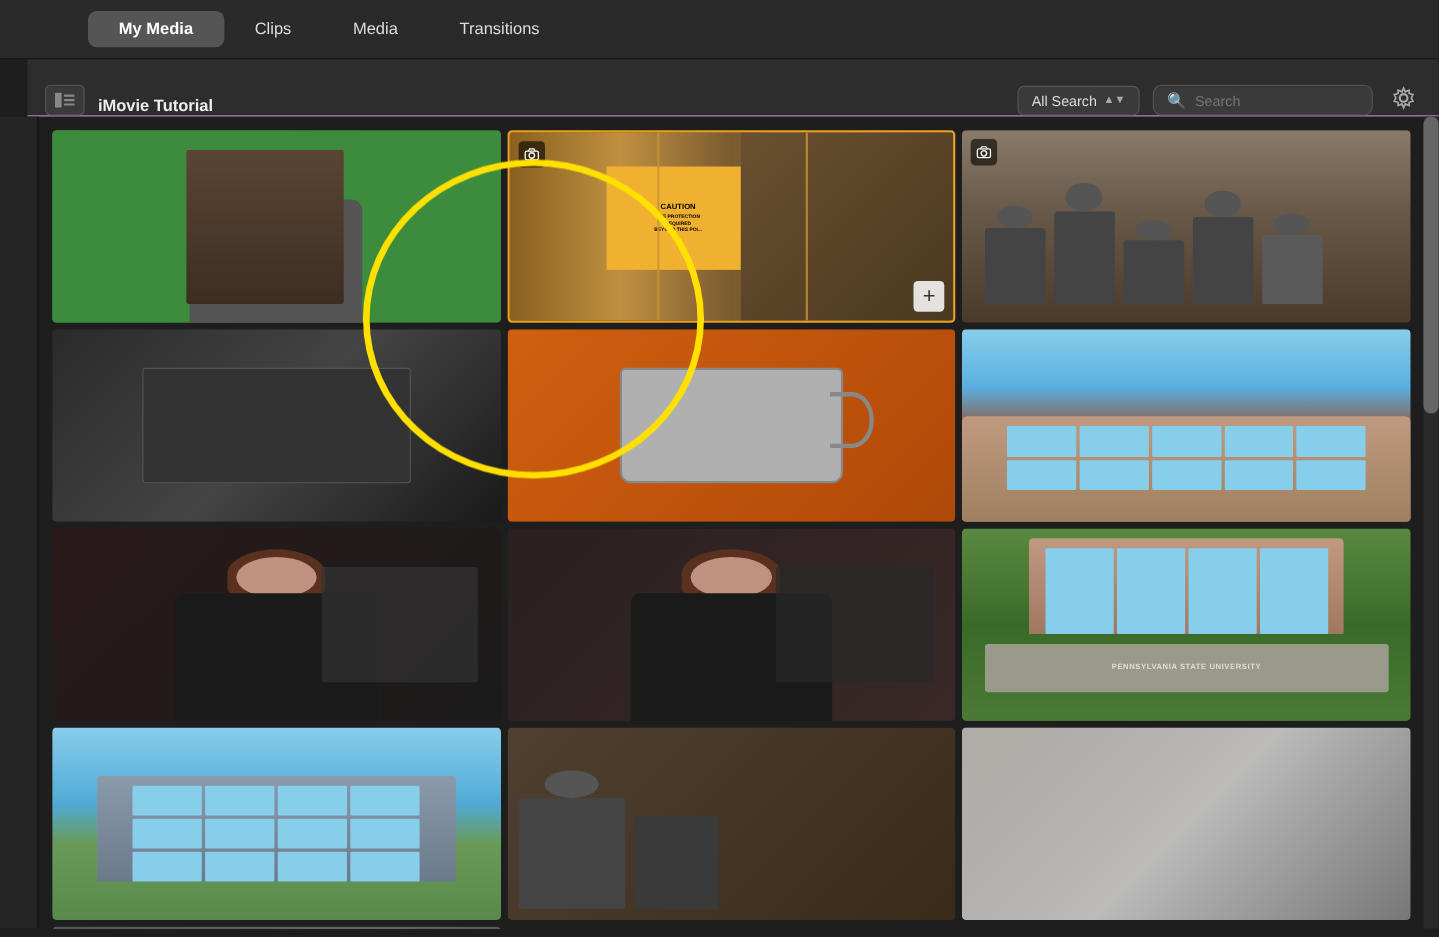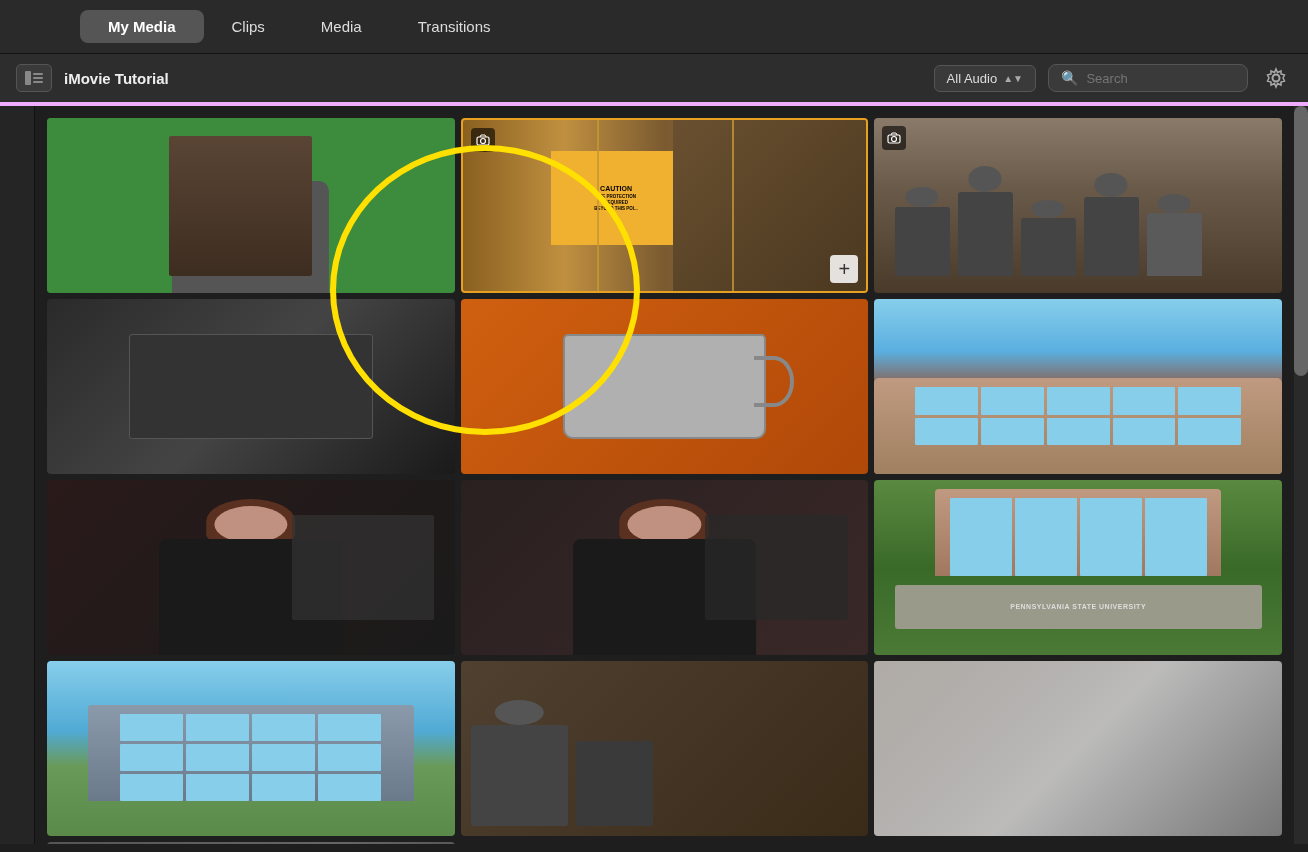--- a/index.html
+++ b/index.html
@@ -36,26 +36,27 @@
     }
     .nav-tab.active {
       background: #555;
       color: #fff;
       font-weight: 600;
     }
 
     
     .toolbar {
       display: flex;
-      align-items: center;
+      align-items: flex-end;
       height: 52px;
       background: #2d2d2d;
-      border-bottom: 4px solid #f0abfc;
+      border-bottom: 1px solid #f0abfc;
       padding: 0 16px;
       gap: 12px;
+      margin-left: 25px;
     }
     .sidebar-toggle {
       width: 36px;
       height: 28px;
       border: 1px solid #555;
       border-radius: 5px;
       background: #3a3a3a;
       display: flex;
       align-items: center;
       justify-content: center;
@@ -505,21 +506,21 @@
   <div class="sidebar-toggle">
     <svg width="18" height="14" viewBox="0 0 18 14">
       <rect x="0" y="0" width="6" height="14" fill="#888" rx="1"></rect>
       <rect x="8" y="2" width="10" height="2" fill="#888" rx="1"></rect>
       <rect x="8" y="6" width="10" height="2" fill="#888" rx="1"></rect>
       <rect x="8" y="10" width="10" height="2" fill="#888" rx="1"></rect>
     </svg>
   </div>
   <span class="library-title">iMovie Tutorial</span>
   <div class="all-clips-btn">
-    <span>All Audio</span>
+    <span>All Search</span>
     <span class="chevron">▲▼</span>
   </div>
   <div class="search-box">
     <span class="search-icon-char">🔍</span>
     <input type="text" placeholder="Search" style="">
   </div>
   <div class="gear-btn">
     <svg width="22" height="22" viewBox="0 0 22 22">
       <circle cx="11" cy="11" r="3.5" fill="none" stroke="#aaa" stroke-width="2"></circle>
       <path d="M11 2 L12.5 5.5 L16 4 L16 7 L19.5 8 L18 11 L19.5 14 L16 15 L16 18 L12.5 16.5 L11 20 L9.5 16.5 L6 18 L6 15 L2.5 14 L4 11 L2.5 8 L6 7 L6 4 L9.5 5.5 Z" fill="none" stroke="#aaa" stroke-width="1.5"></path>

